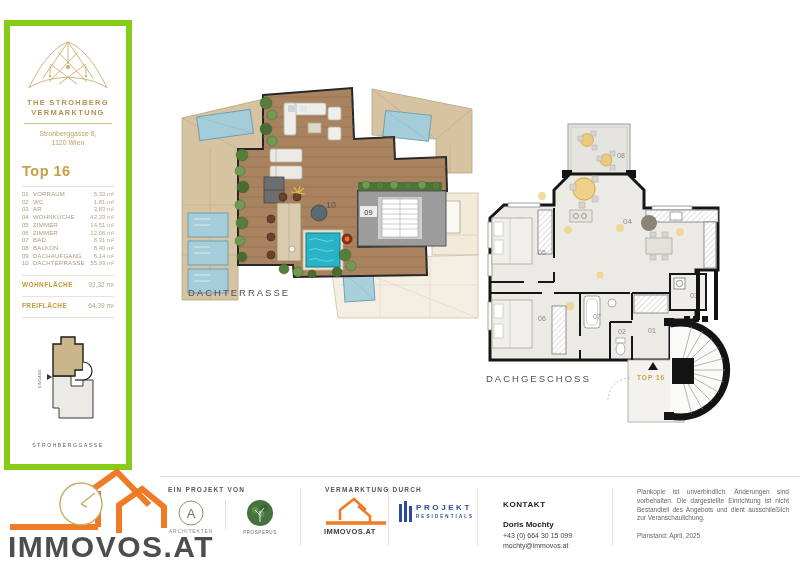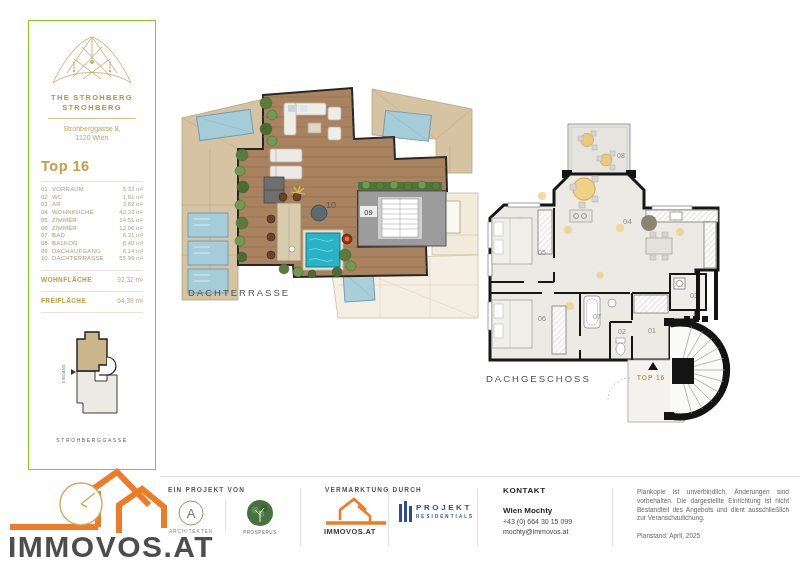--- a/index.html
+++ b/index.html
@@ -1,20 +1,20 @@
 <!DOCTYPE html>
 <html><head>
 <meta charset="utf-8">
 <style>
   html,body{margin:0;padding:0;background:#fff;}
   .sheet{position:relative;width:800px;height:565px;background:#fff;overflow:hidden;
          font-family:"Liberation Sans",sans-serif;color:#333;}
   
-  .sidebar{position:absolute;left:28px;top:20px;width:128px;height:450px;
-           border:1px solid #84cc16;box-sizing:border-box;background:#fff;}
+  .sidebar{position:absolute;left:4px;top:20px;width:128px;height:450px;
+           border:6px solid #84cc16;box-sizing:border-box;background:#fff;}
   .logo-wrap{text-align:center;margin-top:8px;}
   .brand{font-size:7.5px;letter-spacing:1.3px;color:#b3914e;text-align:center;
          line-height:9.5px;margin-top:2px;font-weight:600;}
   .brand-rule{width:88px;border-top:1px solid #d3bc85;margin:6px auto 5px;}
   .addr{font-size:7px;color:#bfa265;text-align:center;line-height:9px;}
   .unit-title{margin:16px 0 0 12px;font-size:14.5px;font-weight:bold;color:#c59f45;letter-spacing:0.5px;}
   .hairline{border-top:1px solid #e8e4db;margin:7px 12px 4px;}
   .room-list{padding:0 12px;}
   .room-row{display:flex;font-size:6px;line-height:7.7px;color:#a99a7f;}
   .room-row .rn{width:11px;flex:none;}
@@ -32,21 +32,21 @@
   .footer-rule{position:absolute;left:160px;right:0;top:476px;border-top:1px solid #ddd;}
   .vdiv{position:absolute;top:488px;height:58px;border-left:1px solid #e2e2e2;}
   .flabel{position:absolute;font-size:6.5px;letter-spacing:1.2px;color:#555;font-weight:600;}
   .biglogo{position:absolute;left:2px;top:455px;}
   .wordmark{position:absolute;left:8px;top:530px;font-size:30px;font-weight:800;
             color:#4d4d4d;letter-spacing:1.5px;}
   .arch-text{position:absolute;left:163px;top:528px;width:56px;text-align:center;
              font-size:5px;color:#888;letter-spacing:0.8px;}
   .partner-text{position:absolute;left:234px;top:530px;width:52px;text-align:center;
              font-size:4.5px;color:#6a6a6a;letter-spacing:0.6px;}
-  .kontakt{position:absolute;left:503px;top:486px;}
+  .kontakt{position:absolute;left:503px;top:500px;}
   .kontakt .klabel{font-size:8px;font-weight:bold;color:#222;letter-spacing:0.6px;}
   .kontakt .kname{font-size:8px;font-weight:bold;color:#222;margin-top:11px;}
   .kontakt .kline{font-size:7px;color:#444;margin-top:3px;}
   .disclaimer{position:absolute;left:637px;top:488px;width:152px;font-size:6.5px;
               line-height:8.8px;color:#666;text-align:justify;}
   .plandate{margin-top:9px;text-align:left;}
   .small-logo-text{position:absolute;left:324px;top:527px;width:64px;text-align:left;
                    font-size:7.5px;font-weight:bold;color:#3c3c3c;letter-spacing:0.4px;}
   .res-line1{position:absolute;left:416px;top:503px;font-size:8px;font-weight:bold;
              color:#2b4b9b;letter-spacing:2.6px;}
@@ -68,21 +68,21 @@
           <path d="M43,8 L18,44 M43,8 L68,44 M33,18 L62,48 M53,18 L24,48 M25,30 L52,50 M61,30 L34,50"></path>
           <path d="M43,8 V30 M25,32 V40 M61,32 V40"></path>
         </g>
         <circle cx="43" cy="33" r="2" fill="#c9ad6a"></circle>
         <circle cx="25" cy="42" r="1.2" fill="#c9ad6a"></circle>
         <circle cx="61" cy="42" r="1.2" fill="#c9ad6a"></circle>
       </svg>
     </div>
     <div class="brand">
       <div>THE STROHBERG</div>
-      <div>STROHBERG</div>
+      <div>VERMARKTUNG</div>
     </div>
     <div class="brand-rule"></div>
     <div class="addr">
       <div>Strohberggasse 8,</div>
       <div>1120 Wien</div>
     </div>
 
     <div class="unit-title">Top 16</div>
 
     <div class="hairline"></div>
@@ -502,21 +502,21 @@
   <svg style="position:absolute;left:399px;top:501px;" width="15" height="24" viewBox="0 0 15 24">
     <rect x="0" y="3" width="3" height="18" fill="#2b4b9b"></rect>
     <rect x="5" y="0" width="3" height="21" fill="#2b4b9b"></rect>
     <rect x="10" y="5" width="3" height="16" fill="#2b4b9b"></rect>
   </svg>
   <div class="res-line1">PROJEKT</div>
   <div class="res-line2">RESIDENTIALS</div>
 
   <div class="kontakt">
     <div class="klabel">KONTAKT</div>
-    <div class="kname">Wien Mochty</div>
+    <div class="kname">Doris Mochty</div>
     <div class="kline">+43 (0) 664 30 15 099</div>
     <div class="kline">mochty@immovos.at</div>
   </div>
 
   <div class="disclaimer">
     <div>Plankopie ist unverbindlich. Änderungen sind vorbehalten. Die dargestellte Einrichtung ist nicht Bestandteil des Angebots und dient ausschließlich zur Veranschaulichung.</div>
     <div class="plandate">Planstand: April, 2025</div>
   </div>
 
 </div>

